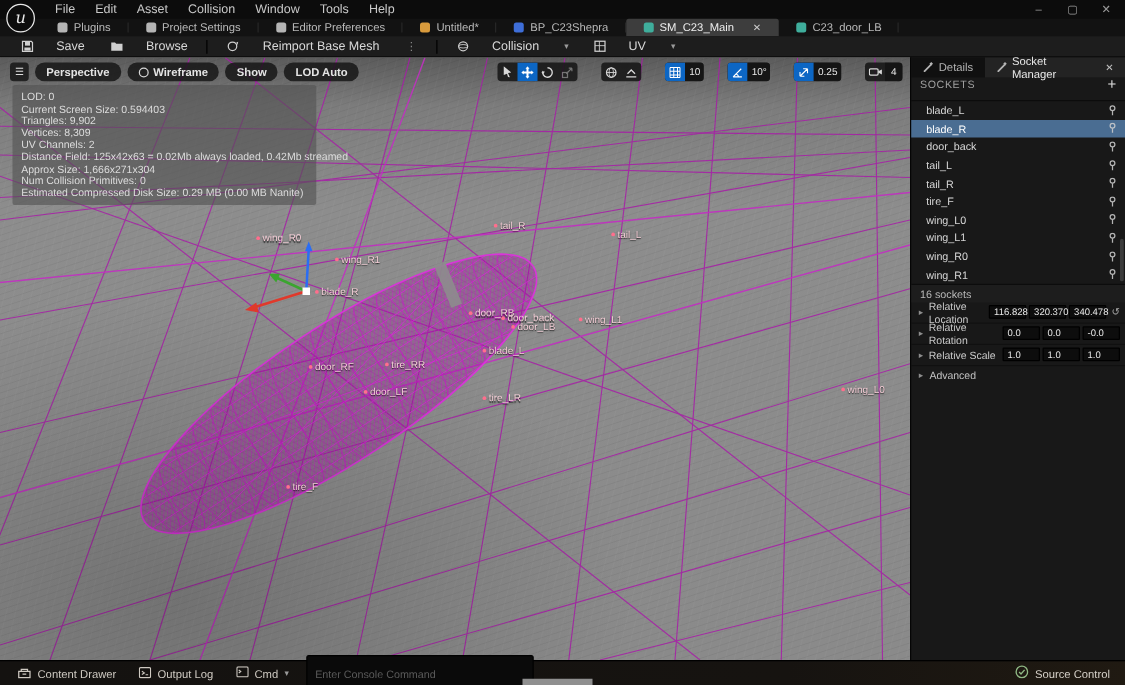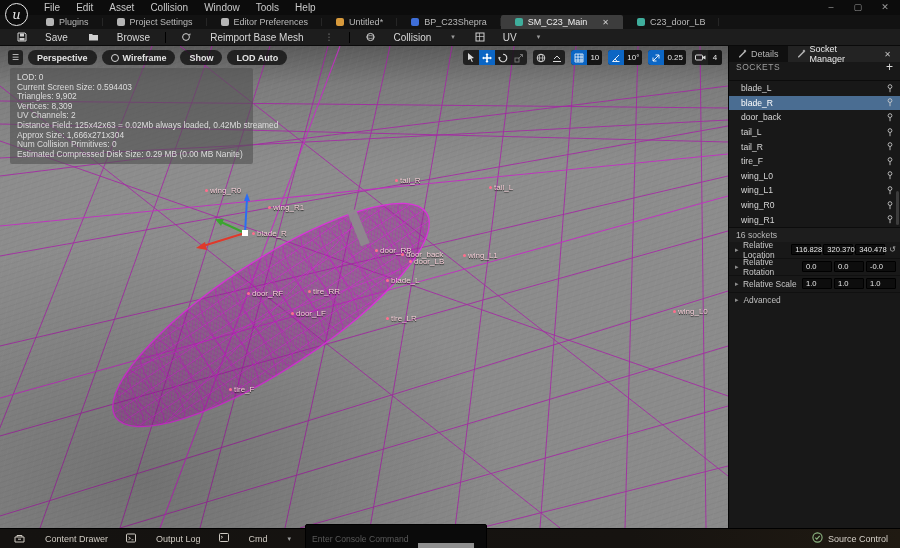--- a/index.html
+++ b/index.html
@@ -38,21 +38,21 @@
   #vp-pills{position:absolute;left:8px;top:4px;display:flex;gap:5px;align-items:center;z-index:10;}
   .vp-burger{width:15px;height:15px;background:rgba(18,18,18,.8);border-radius:3px;color:#ddd;font-size:8px;display:flex;align-items:center;justify-content:center;}
   .pill{height:15px;background:rgba(16,16,16,.78);border-radius:8px;color:#e4e4e4;font-size:9px;font-weight:bold;display:flex;align-items:center;padding:0 9px;gap:4px;}
   .pill .circ{width:8px;height:8px;border:1px solid #d7d7d7;border-radius:50%;display:inline-block;}
 
   
   #stats-box{position:absolute;left:10px;top:22px;width:243px;background:rgba(82,82,82,.62);padding:5px 7px;z-index:9;border-radius:2px;}
   .stat-line{font-size:8.4px;line-height:9.6px;color:#dcdcdc;white-space:nowrap;}
 
   
-  #vp-tools{position:absolute;right:6px;top:4px;display:flex;align-items:center;gap:6px;z-index:10;}
+  #vp-tools{position:absolute;right:6px;top:4px;display:flex;align-items:center;gap:19px;z-index:10;}
   .vt-group{display:flex;background:rgba(20,20,20,.85);border-radius:3px;overflow:hidden;}
   .vt-btn{width:16px;height:15px;display:flex;align-items:center;justify-content:center;}
   .vt-btn.on{background:#0c66c4;}
   .vt-badge{min-width:14px;padding:0 3px;height:15px;display:flex;align-items:center;justify-content:center;font-size:8px;color:#e8e8e8;background:rgba(20,20,20,.85);}
   .vt-btn svg{display:block;}
 
   
   .sock-label{position:absolute;font-size:8px;color:#f3cdd6;text-shadow:0 1px 1px rgba(0,0,0,.8);white-space:nowrap;z-index:8;}
   .sock-label:before{content:"";display:inline-block;width:3px;height:3px;border-radius:50%;background:#ff6e8d;margin-right:2px;vertical-align:1px;}
 
@@ -79,21 +79,21 @@
   .prop-label{font-size:8.4px;color:#c9c9c9;flex:1;}
   .prop-fields{display:flex;gap:2px;align-items:center;}
   .pfield{width:30px;height:11px;background:#0d0d0d;border:1px solid #000;border-radius:1px;font-size:7.6px;color:#e8e8e8;display:flex;align-items:center;padding:0 3px;}
   .preset{color:#a8a8a8;font-size:8px;margin-left:2px;}
   #advanced-row{height:15px;display:flex;align-items:center;gap:5px;padding:0 6px;}
   #advanced-row .tri{font-size:7px;color:#8d8d8d;}
   #advanced-label{font-size:8.4px;color:#c0c0c0;}
 
   
   #statusbar{position:absolute;left:0;top:528px;width:900px;height:20px;background:linear-gradient(90deg,#141210 0%,#161310 70%,#201a12 100%);display:flex;align-items:center;gap:2px;padding:0 6px;border-top:1px solid #000;}
-  .sb-btn{display:flex;align-items:center;gap:20px;font-size:9px;color:#cfcac2;padding:0 8px;height:20px;}
+  .sb-btn{display:flex;align-items:center;gap:5px;font-size:9px;color:#cfcac2;padding:0 8px;height:20px;}
   .sb-caret{font-size:7px;color:#9a9a9a;}
   #console-input{width:182px;height:30px;background:#0a0a0a;border:1px solid #000;border-radius:2px;color:#5a5a5a;font-size:8.6px;display:flex;align-items:center;padding:0 6px;margin-left:4px;}
   #sb-right{margin-left:auto;display:flex;align-items:center;gap:5px;font-size:9px;color:#d6d1c9;padding-right:6px;}
   #bottom-grip{position:absolute;left:418px;top:543px;width:56px;height:5px;background:#8f8f8f;z-index:3;}
 </style>
 </head>
 <body>
 
 <div id="app">
 

